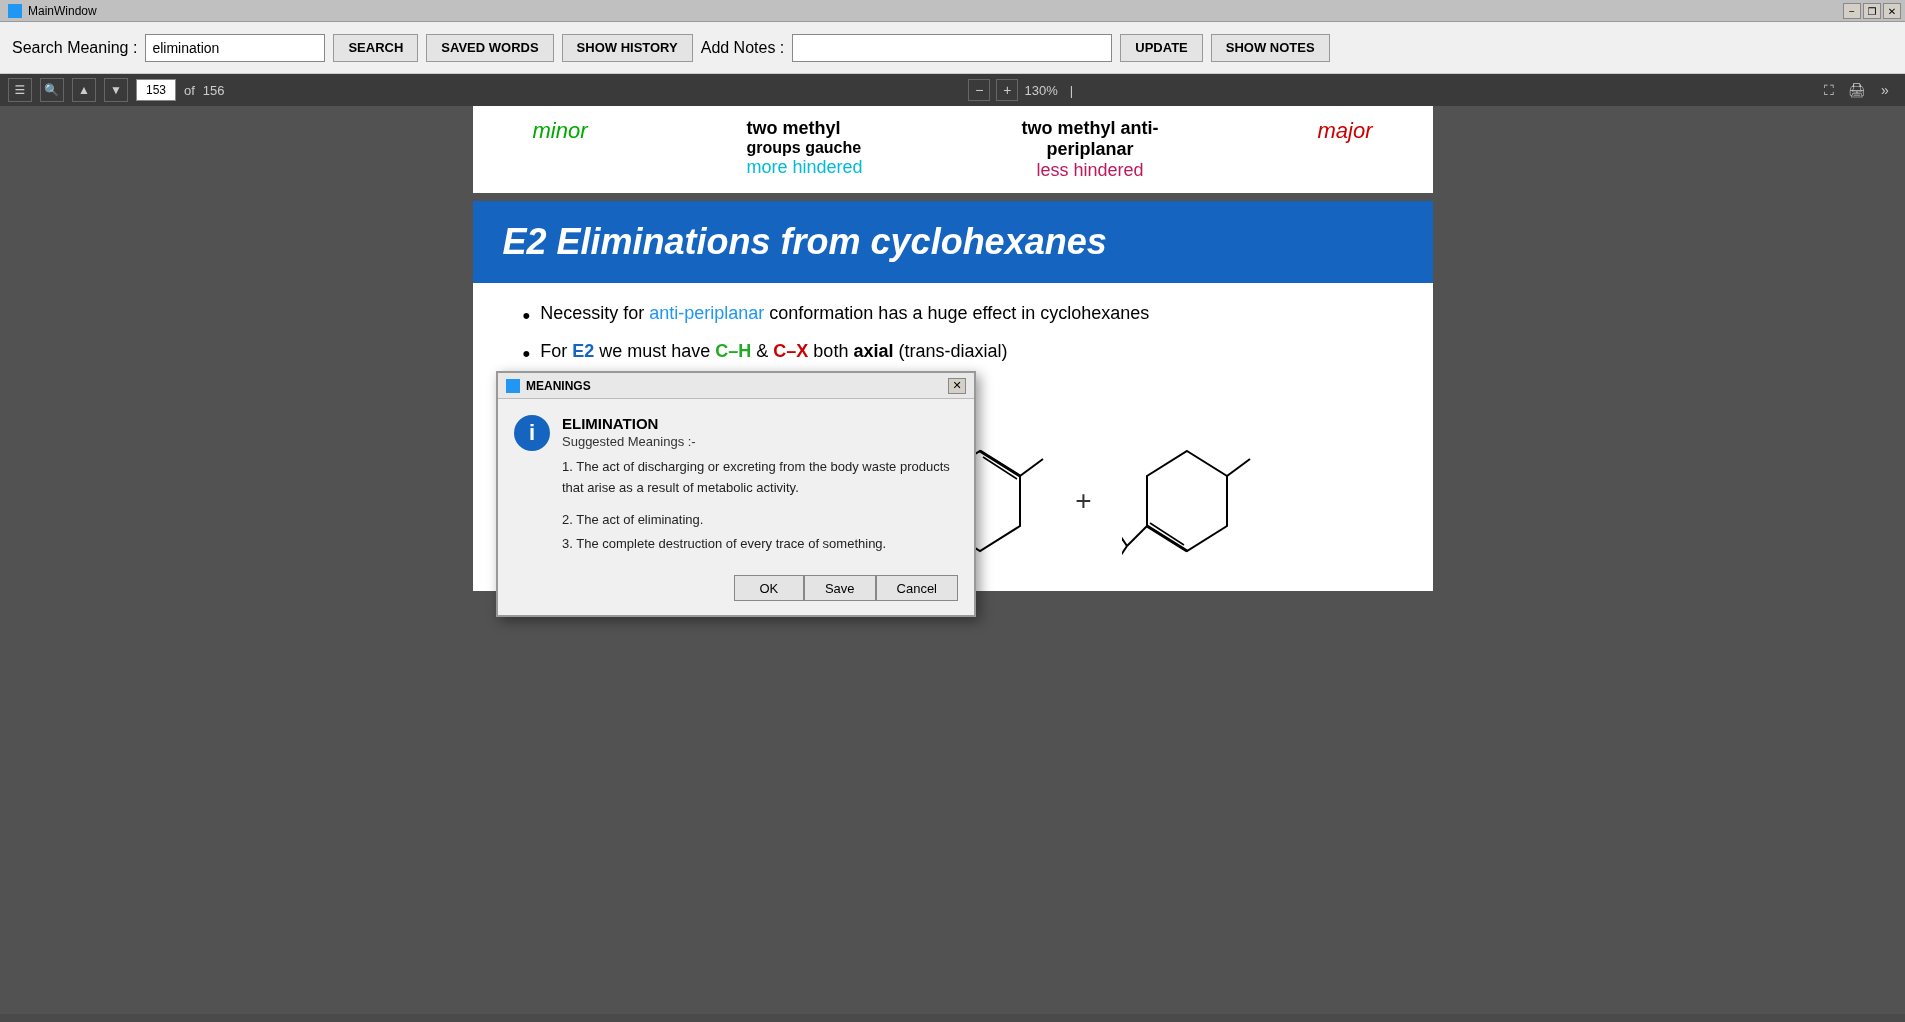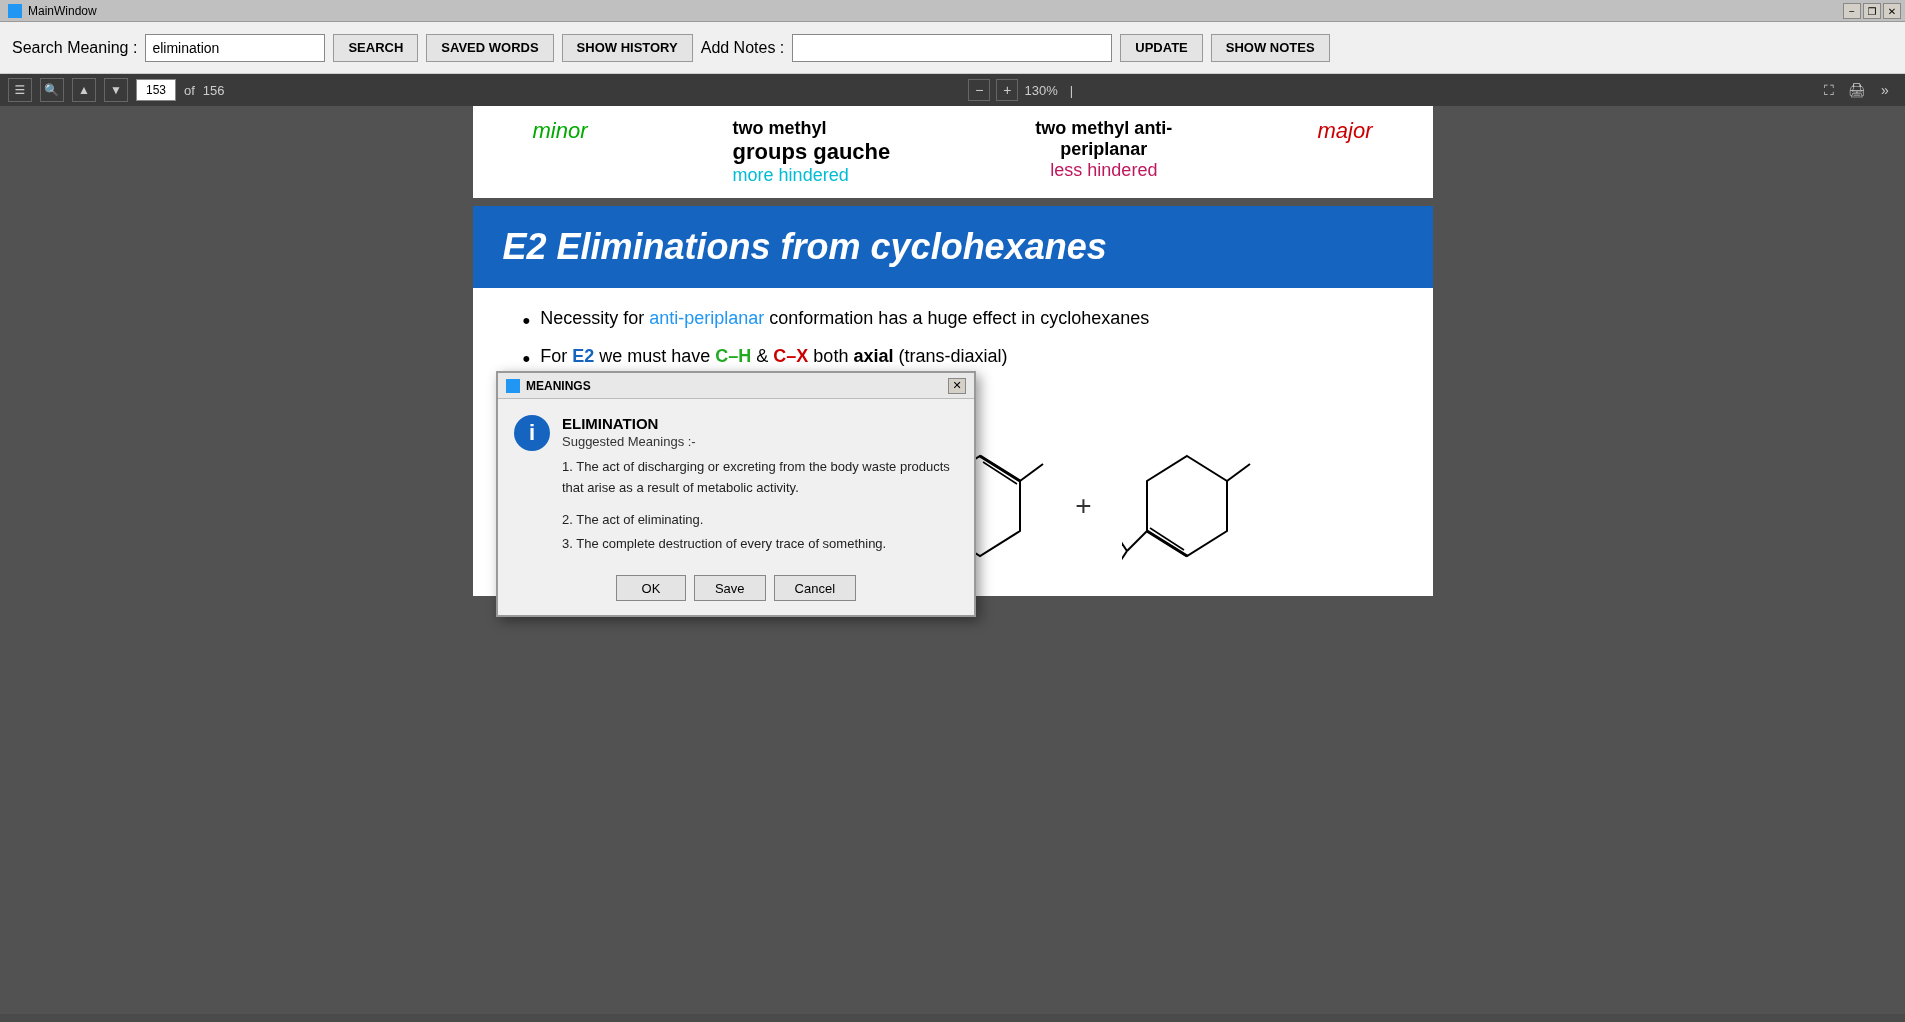--- a/index.html
+++ b/index.html
@@ -265,22 +265,22 @@
       color: #333;
     }
     .dialog-meanings {
       font-size: 13px;
       color: #222;
       line-height: 1.6;
     }
     .dialog-footer {
       padding: 8px 16px 14px;
       display: flex;
-      justify-content: center;
-      gap: 8px;
+      justify-content: flex-end;
+      gap: 0;
     }
     .dialog-btn {
       height: 26px;
       padding: 0 20px;
       background: #e4e4e4;
       border: 1px solid #888;
       font-size: 13px;
       cursor: pointer;
       min-width: 70px;
     }
@@ -331,21 +331,21 @@
     <span class="pdf-toolbar-icon">»</span>
   </div>
 </div>
 
 <div class="pdf-content">
 
   <div style="background:white; width:960px; margin:0 auto; padding:12px 60px 12px; display:flex; justify-content:space-between; align-items:flex-start;">
     <span class="label-minor">minor</span>
     <div style="text-align:left;">
       <div style="font-size:18px; font-weight:bold;">two methyl</div>
-      <div style="font-size:22px; font-weight:bold;">groups gauche</div>
+      <div style="font-size:16px; font-weight:bold;">groups gauche</div>
       <div style="font-size:18px; color:#00bcd4;">more hindered</div>
     </div>
     <div style="text-align:center;">
       <div style="font-size:18px; font-weight:bold;">two methyl anti-</div>
       <div style="font-size:18px; font-weight:bold;">periplanar</div>
       <div style="font-size:18px; color:#be185d;">less hindered</div>
     </div>
     <span class="label-major">major</span>
   </div>
 

